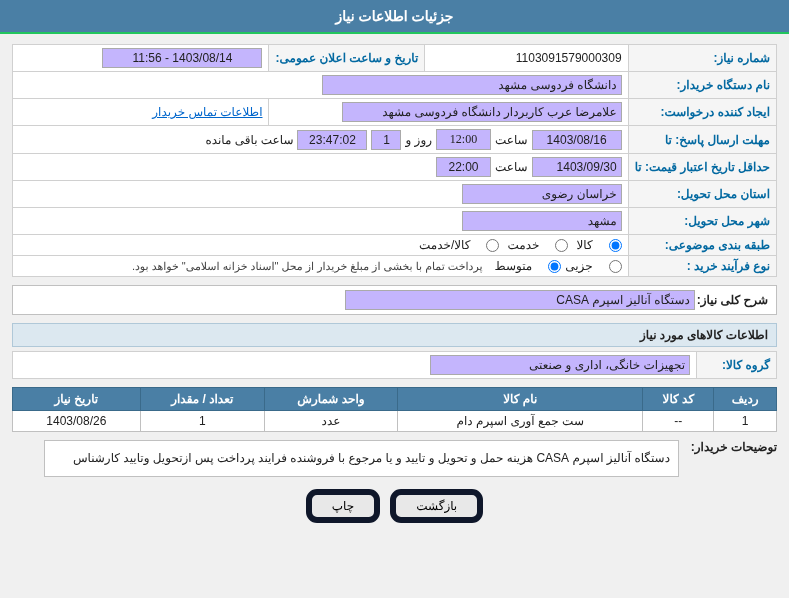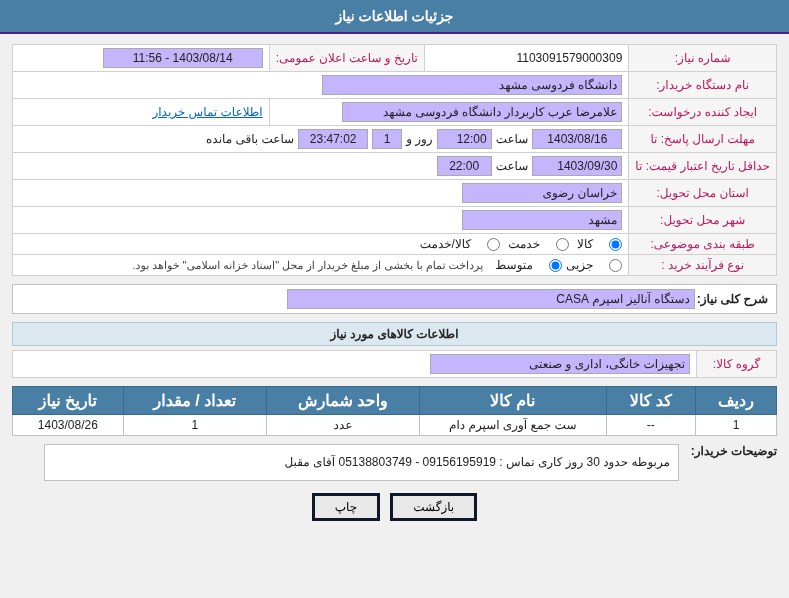--- a/index.html
+++ b/index.html
@@ -16,45 +16,45 @@
       background: #f0f0f0;
       min-height: 598px;
     }
     .header-bar {
       background: #4a7fa5;
       color: white;
       text-align: center;
       padding: 8px 12px;
       font-size: 14px;
       font-weight: bold;
-      border-bottom: 2px solid #4c1d95;
+      border-bottom: 2px solid #22c55e;
     }
     .main-content {
       padding: 10px 12px;
       background: #f0f0f0;
     }
     .info-table {
       width: 100%;
       border-collapse: collapse;
       background: white;
       border: 1px solid #c0c0c0;
       margin-bottom: 8px;
     }
     .info-table td {
       padding: 3px 6px;
       border: 1px solid #d0d0d0;
       vertical-align: middle;
       font-size: 12px;
     }
     .label-cell {
       background: #f5f5f5;
-      color: #be185d;
-      text-align: center;
+      color: #0369a1;
+      text-align: right;
       white-space: nowrap;
-      font-weight: normal;
+      font-weight: bold;
       width: 110px;
     }
     .value-cell {
       text-align: right;
     }
     .input-field {
       border: 1px solid #aaa;
       background: #c4b5fd;
       padding: 2px 4px;
       font-size: 12px;
@@ -66,21 +66,20 @@
       cursor: pointer;
       text-decoration: underline;
     }
     .section-title {
       background: #dce8f0;
       border: 1px solid #b0c8d8;
       padding: 4px 8px;
       font-weight: bold;
       margin: 8px 0 4px 0;
       font-size: 12px;
-      text-align: center;
     }
     .sarh-div {
       display: flex;
       align-items: center;
       background: white;
       border: 1px solid #c0c0c0;
       padding: 4px 8px;
       margin-bottom: 8px;
     }
     .sarh-label {
@@ -93,24 +92,24 @@
     }
     .goods-table {
       width: 100%;
       border-collapse: collapse;
       background: white;
       margin-bottom: 8px;
     }
     .goods-table th {
       background: #4a7fa5;
       color: white;
-      padding: 4px 12px;
+      padding: 4px 4px;
       border: 1px solid #3a6a8a;
       text-align: center;
-      font-size: 16px;
+      font-size: 12px;
     }
     .goods-table td {
       border: 1px solid #c0c0c0;
       padding: 3px 6px;
       text-align: center;
       font-size: 12px;
       background: white;
     }
     .goods-table tr:nth-child(even) td {
       background: #f9f9f9;
@@ -139,26 +138,26 @@
     }
     .button-bar {
       display: flex;
       justify-content: center;
       gap: 10px;
       margin-top: 8px;
       margin-bottom: 8px;
     }
     .btn {
       padding: 4px 20px;
-      border: 3px solid #0f172a;
+      border: 6px solid #0f172a;
       background: #e8e8e8;
       cursor: pointer;
       font-size: 12px;
       font-family: Tahoma, Arial, sans-serif;
-      border-radius: 0;
+      border-radius: 11px;
     }
     .row-flex {
       display: flex;
       align-items: center;
       gap: 4px;
     }
     .radio-group {
       display: flex;
       gap: 8px;
       align-items: center;
@@ -211,21 +210,21 @@
             <span class="blue-link">اطلاعات تماس خریدار</span>
           </td>
         </tr>
 
         <tr>
           <td class="label-cell">مهلت ارسال پاسخ: تا</td>
           <td class="value-cell" colspan="3">
             <div class="row-flex">
               <span class="input-field" style="width:90px;display:inline-block;text-align:center;">1403/08/16</span>
               <span>ساعت</span>
-              <span class="input-field" style="width:55px;display:inline-block;text-align:right;">12:00</span>
+              <span class="input-field" style="width:55px;display:inline-block;text-align:center;font-family:Liberation Serif, serif;">12:00</span>
               <span>روز و</span>
               <span class="input-field" style="width:30px;display:inline-block;text-align:center;">1</span>
               <span class="input-field" style="width:70px;display:inline-block;text-align:center;">23:47:02</span>
               <span>ساعت باقی مانده</span>
             </div>
           </td>
         </tr>
 
         <tr>
           <td class="label-cell">حداقل تاریخ اعتبار قیمت: تا</td>
@@ -287,21 +286,21 @@
               <span style="color:#444;font-size:11px;margin-right:8px;">پرداخت تمام با بخشی از مبلغ خریدار از محل "اسناد خزانه اسلامی" خواهد بود.</span>
             </div>
           </td>
         </tr>
       </tbody>
     </table>
 
     <div class="sarh-div">
       <span class="sarh-label">شرح کلی نیاز:</span>
       <span class="sarh-value">
-        <span class="input-field" style="display:inline-block;width:408px;">دستگاه آنالیز اسپرم  CASA</span>
+        <span class="input-field" style="display:inline-block;width:350px;">دستگاه آنالیز اسپرم  CASA</span>
       </span>
     </div>
 
     <div class="section-title">اطلاعات کالاهای مورد نیاز</div>
 
     <table class="info-table" style="margin-bottom:8px;">
       <tbody>
         <tr>
           <td class="label-cell" style="width:80px;">گروه کالا:</td>
           <td class="value-cell">
@@ -331,21 +330,21 @@
       <td>عدد</td>
       <td>1</td>
       <td>1403/08/26</td>
     </tr>
         </tbody>
     </table>
 
     <div class="buyer-row">
       <span class="buyer-label">توضیحات خریدار:</span>
       <div class="buyer-desc" style="flex:1;">
-        <div>مربوطه حدود 30 روز کاری تماس : 09156195919 - 05138803749 آقای مقبل</div>
+        <div>دستگاه آنالیز اسپرم CASA هزینه حمل و تحویل و تایید و یا مرجوع با فروشنده فرایند پرداخت پس ازتحویل وتایید کارشناس</div>
       </div>
     </div>
 
     <div class="button-bar">
       <button class="btn">بازگشت</button>
       <button class="btn">چاپ</button>
     </div>
 
   </div>
 </div>

